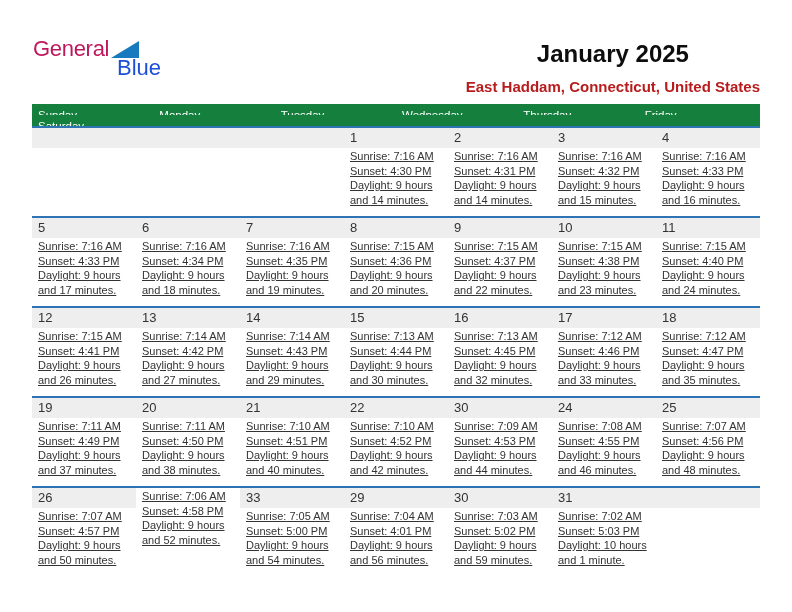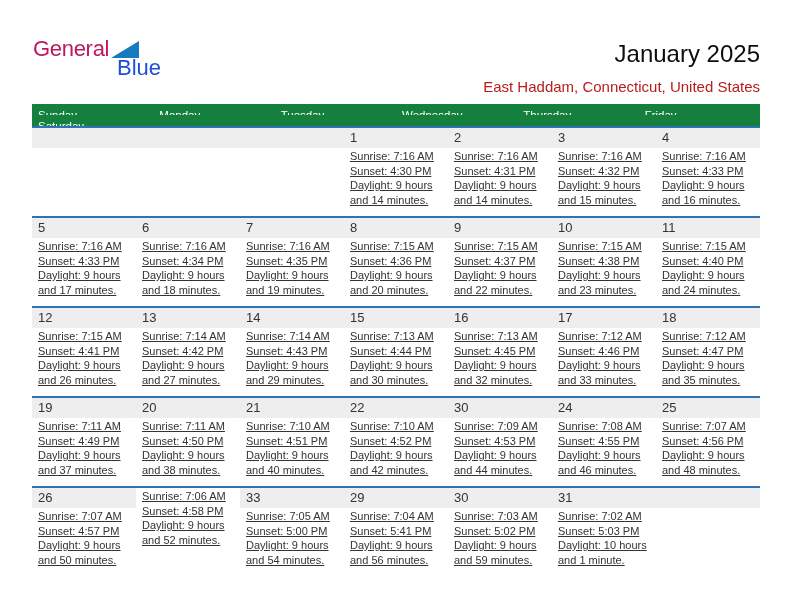--- a/index.html
+++ b/index.html
@@ -8,21 +8,21 @@
   .page { position:relative; width:792px; height:612px; background:#fff; overflow:hidden; }
 
   
   .logo { position:absolute; left:33px; top:36px; }
   .logo-top { display:flex; align-items:flex-end; }
   .logo-general { font-size:22px; color:#be185d; letter-spacing:-0.3px; }
   .logo-tri { margin-left:2px; margin-bottom:4px; }
   .logo-blue { font-size:22px; color:#1d4ed8; margin-left:84px; margin-top:-7px; }
 
   
-  .titles { position:absolute; right:32px; top:40px; text-align:right; }
+  .titles { position:absolute; right:32px; top:40px; text-align:center;font-weight:bold; }
   .title { font-size:24px; color:#0d0d0d; }
   .subtitle { font-size:15px; color:#b91c1c; margin-top:10px; }
 
   
   .cal { position:absolute; left:32px; top:104px; width:728px; }
   .hrow { display:grid; grid-template-columns:repeat(6,1fr); background:#15803d; height:22px; }
   .hcell { color:#ffffff; font-size:11.5px; line-height:22px; padding-left:6px;
            white-space:nowrap; overflow:hidden; }
   .week { display:grid; grid-template-columns:repeat(7,1fr);
           border-top:2px solid #2e74b5; height:90px; }
@@ -331,21 +331,21 @@
               <div>Sunrise: 7:05 AM</div>
               <div>Sunset: 5:00 PM</div>
               <div>Daylight: 9 hours</div>
               <div>and 54 minutes.</div>
             </div>
           </div>
           <div class="cell">
             <div class="num">29</div>
             <div class="det">
               <div>Sunrise: 7:04 AM</div>
-              <div>Sunset: 5:41 PM</div>
+              <div>Sunset: 4:01 PM</div>
               <div>Daylight: 9 hours</div>
               <div>and 56 minutes.</div>
             </div>
           </div>
           <div class="cell">
             <div class="num">30</div>
             <div class="det">
               <div>Sunrise: 7:03 AM</div>
               <div>Sunset: 5:02 PM</div>
               <div>Daylight: 9 hours</div>

